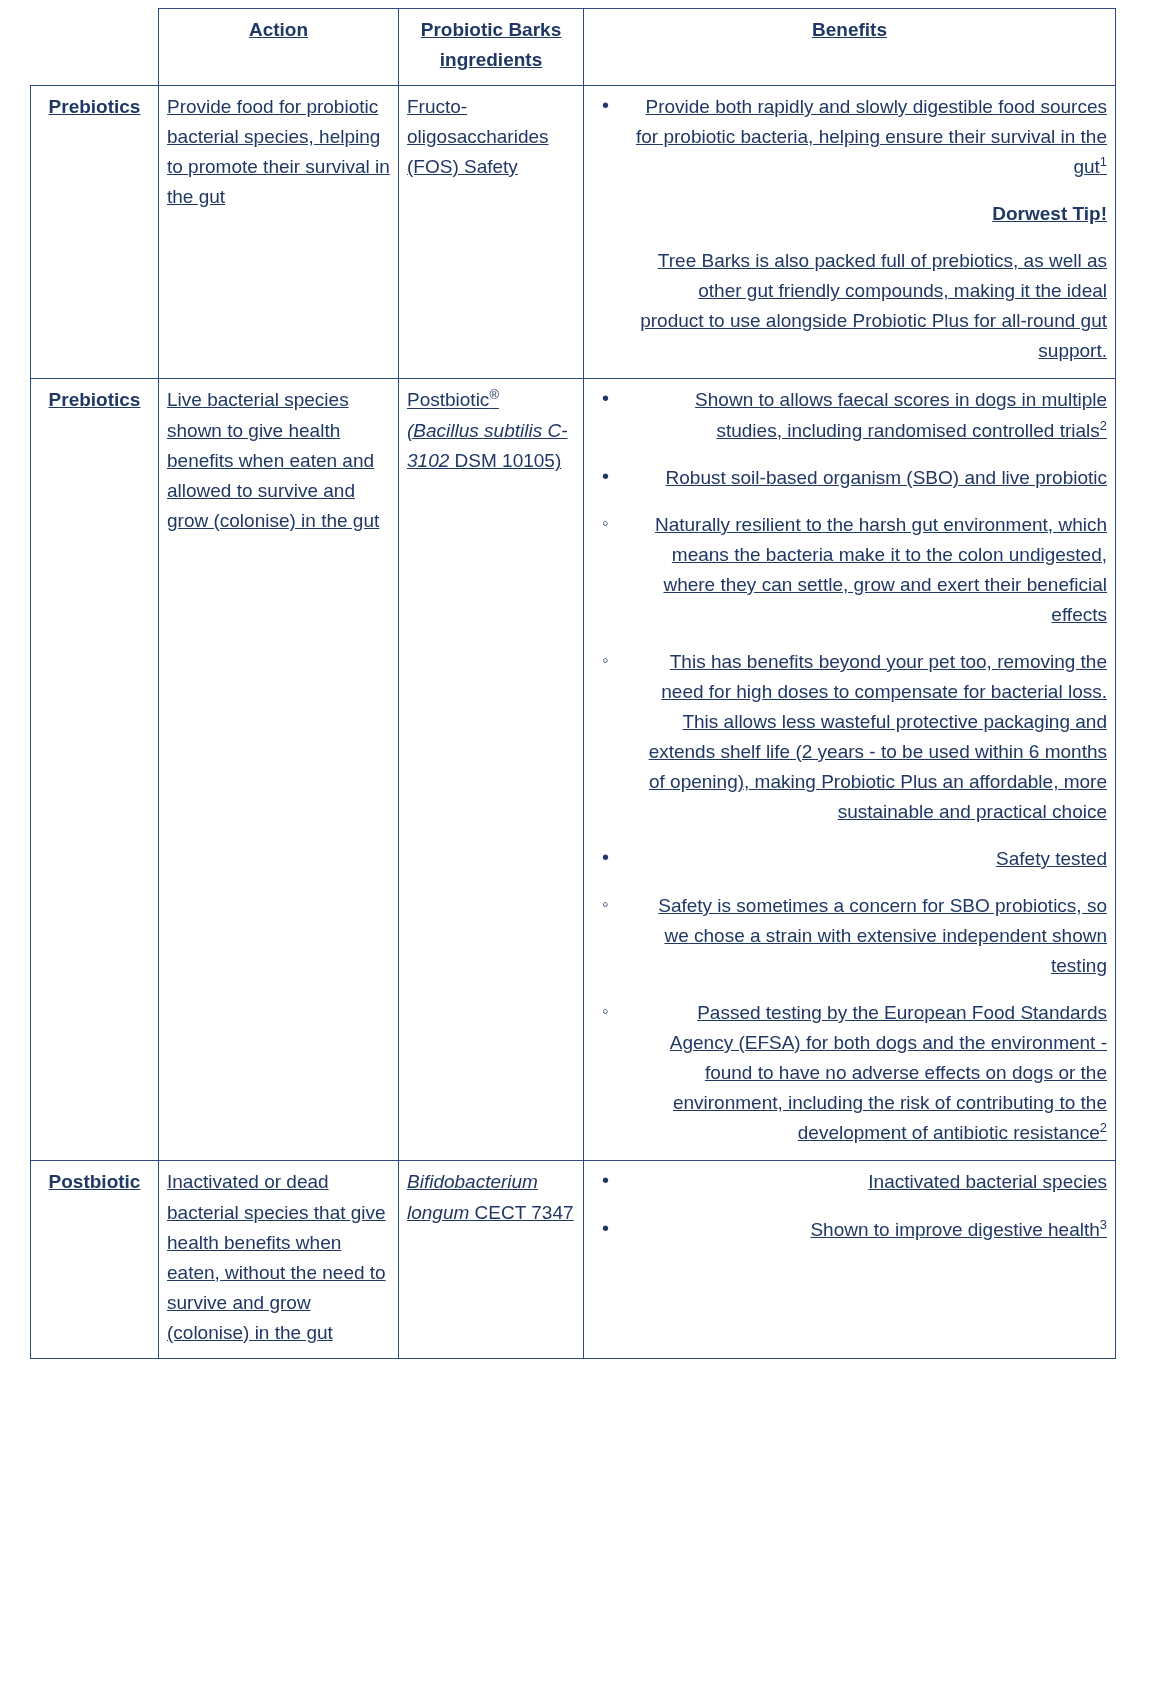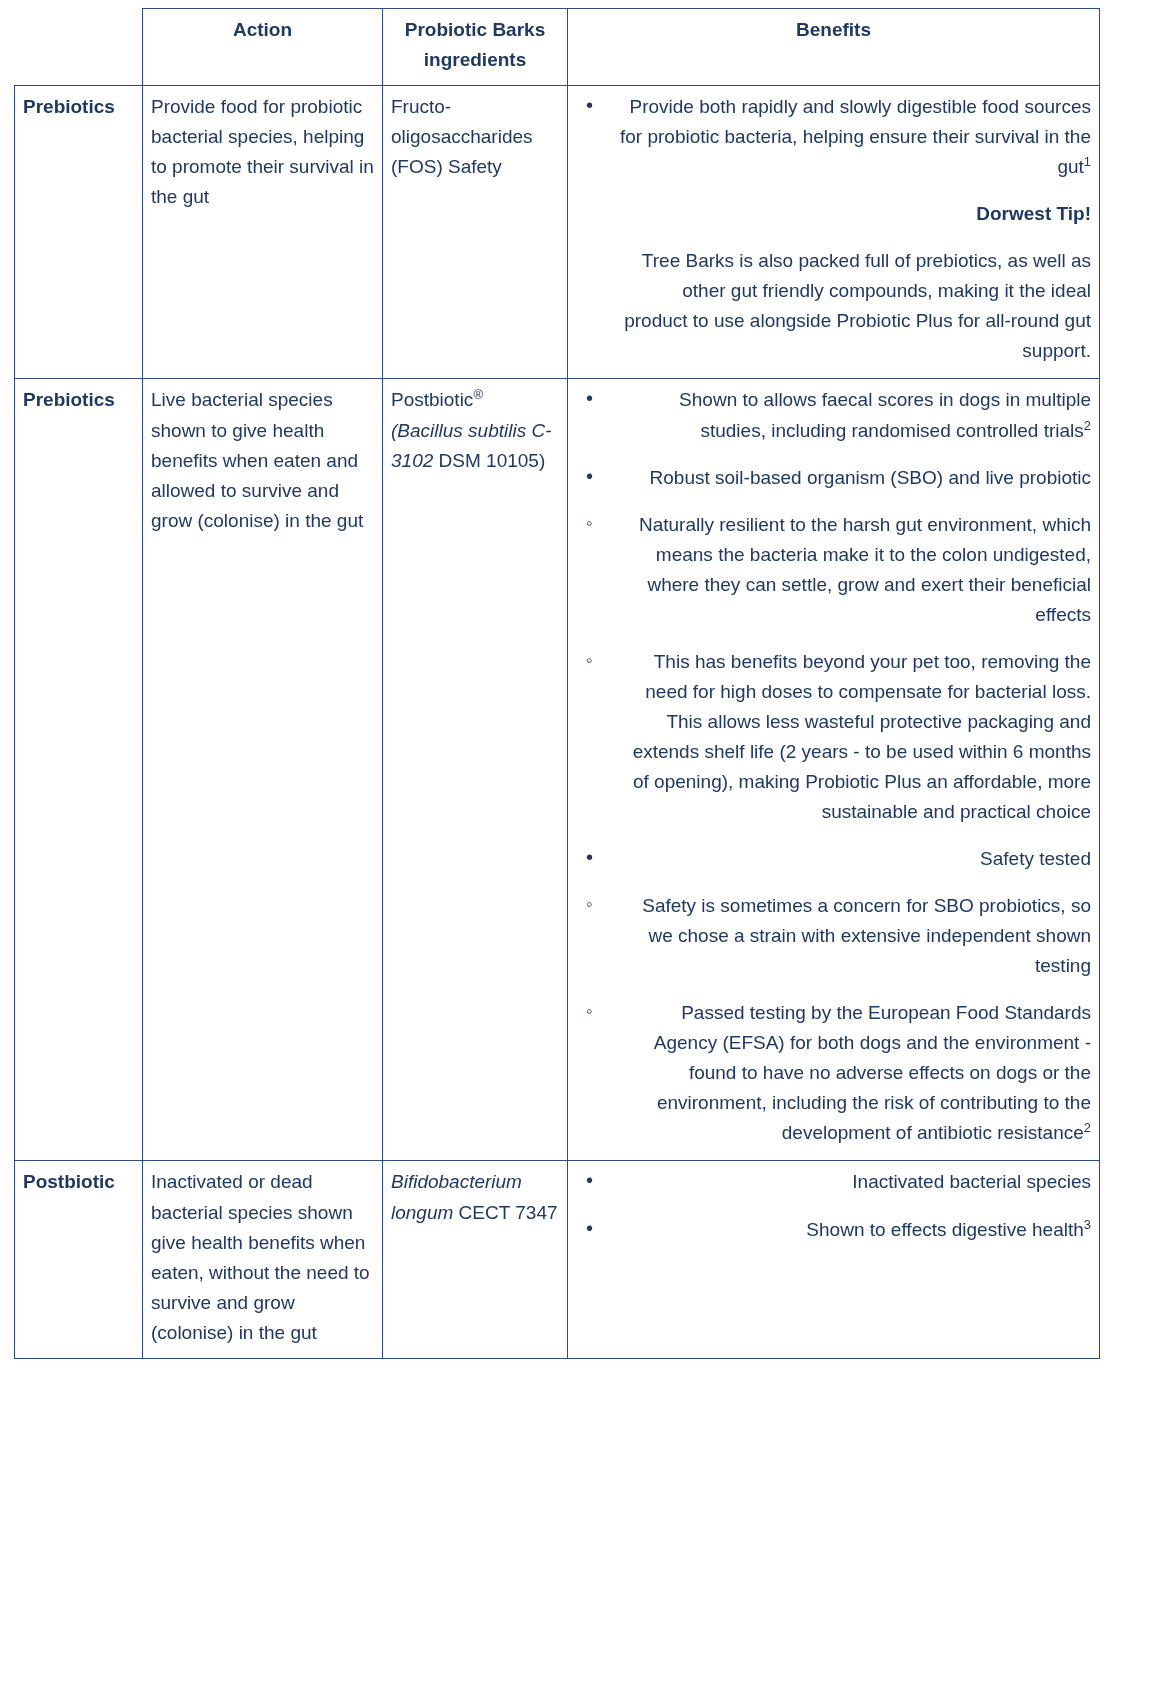--- a/index.html
+++ b/index.html
@@ -16,22 +16,23 @@
   .page {
     position: relative;
     width: 1174px;
     height: 1688px;
     box-sizing: border-box;
     padding: 4px 40px 4px 8px;
   }
   table.matrix {
     border-collapse: collapse;
     width: 1085px;
-    margin: 4px 0 0 6px;
+    margin: 4px 0 0 22px;
     table-layout: fixed;
+    text-decoration: underline;
   }
   table.matrix td, table.matrix th {
     border: 1.5px solid #2e4a87;
     vertical-align: top;
     padding: 6px 8px 10px 8px;
     font-size: 19px;
     line-height: 1.58;
     color: #1f3864;
   }
   col.c1 { width: 128px; }
@@ -43,21 +44,21 @@
     text-align: center;
     font-weight: bold;
     font-size: 19.5px;
     padding: 10px 6px 12px 6px;
     vertical-align: middle;
   }
   thead th.blank { border-top: none; border-left: none; }
 
   td.rowlabel {
     font-weight: bold;
-    text-align: left;
+    text-align: center;
     padding-left: 10px;
     white-space: nowrap;
   }
   td.cellplain p {
     margin: 0;
   }
   ul.bul {
     list-style: none;
     margin: 0;
     padding: 0;
@@ -150,27 +151,27 @@
             <li class="filled">Safety tested</li>
             <li class="hollow">Safety is sometimes a concern for SBO probiotics, so we chose a strain with extensive independent shown testing</li>
             <li class="hollow"><span>Passed testing by the European Food Standards Agency (EFSA) for both dogs and the environment - found to have no adverse effects on dogs or the environment, including the risk of contributing to the development of antibiotic resistance</span><sup>2</sup></li>
           </ul>
         </td>
       </tr>
 
       <tr>
         <td class="rowlabel">Postbiotic</td>
         <td class="cellplain">
-          <p>Inactivated or dead bacterial species shown give health benefits when eaten, without the need to survive and grow (colonise) in the gut</p>
+          <p>Inactivated or dead bacterial species that give health benefits when eaten, without the need to survive and grow (colonise) in the gut</p>
         </td>
         <td class="cellplain">
           <p><span class="ital">Bifidobacterium longum</span><span> CECT 7347</span></p>
         </td>
         <td>
           <ul class="bul">
             <li class="filled">Inactivated bacterial species</li>
-            <li class="filled"><span>Shown to effects digestive health</span><sup>3</sup></li>
+            <li class="filled"><span>Shown to improve digestive health</span><sup>3</sup></li>
           </ul>
         </td>
       </tr>
     </tbody>
   </table>
 </div>
 
 </body></html>

